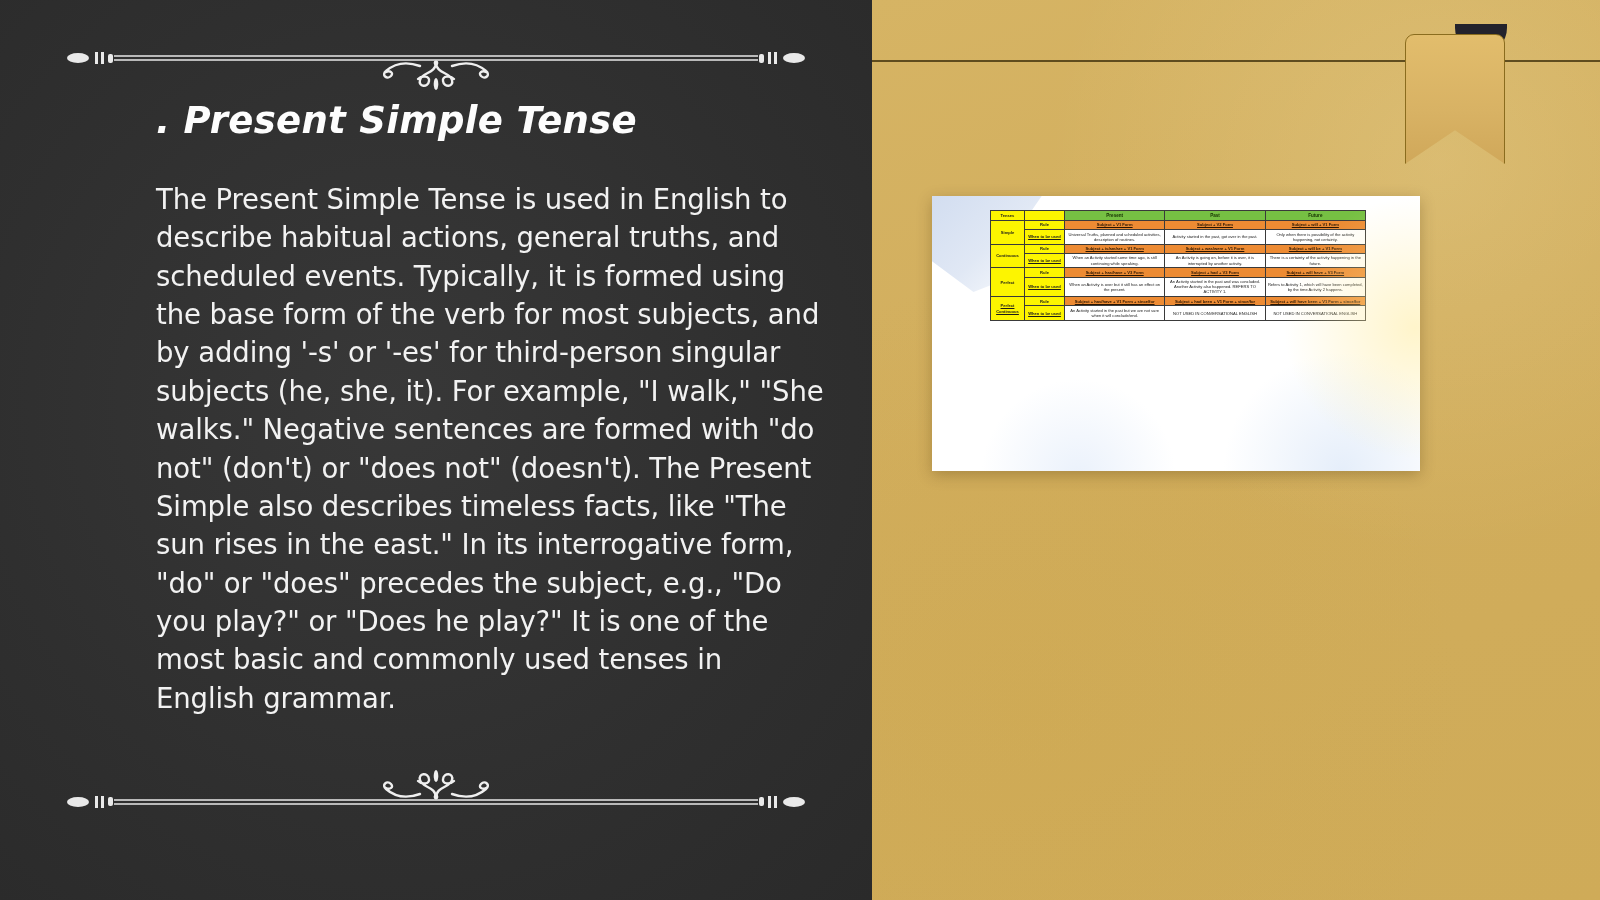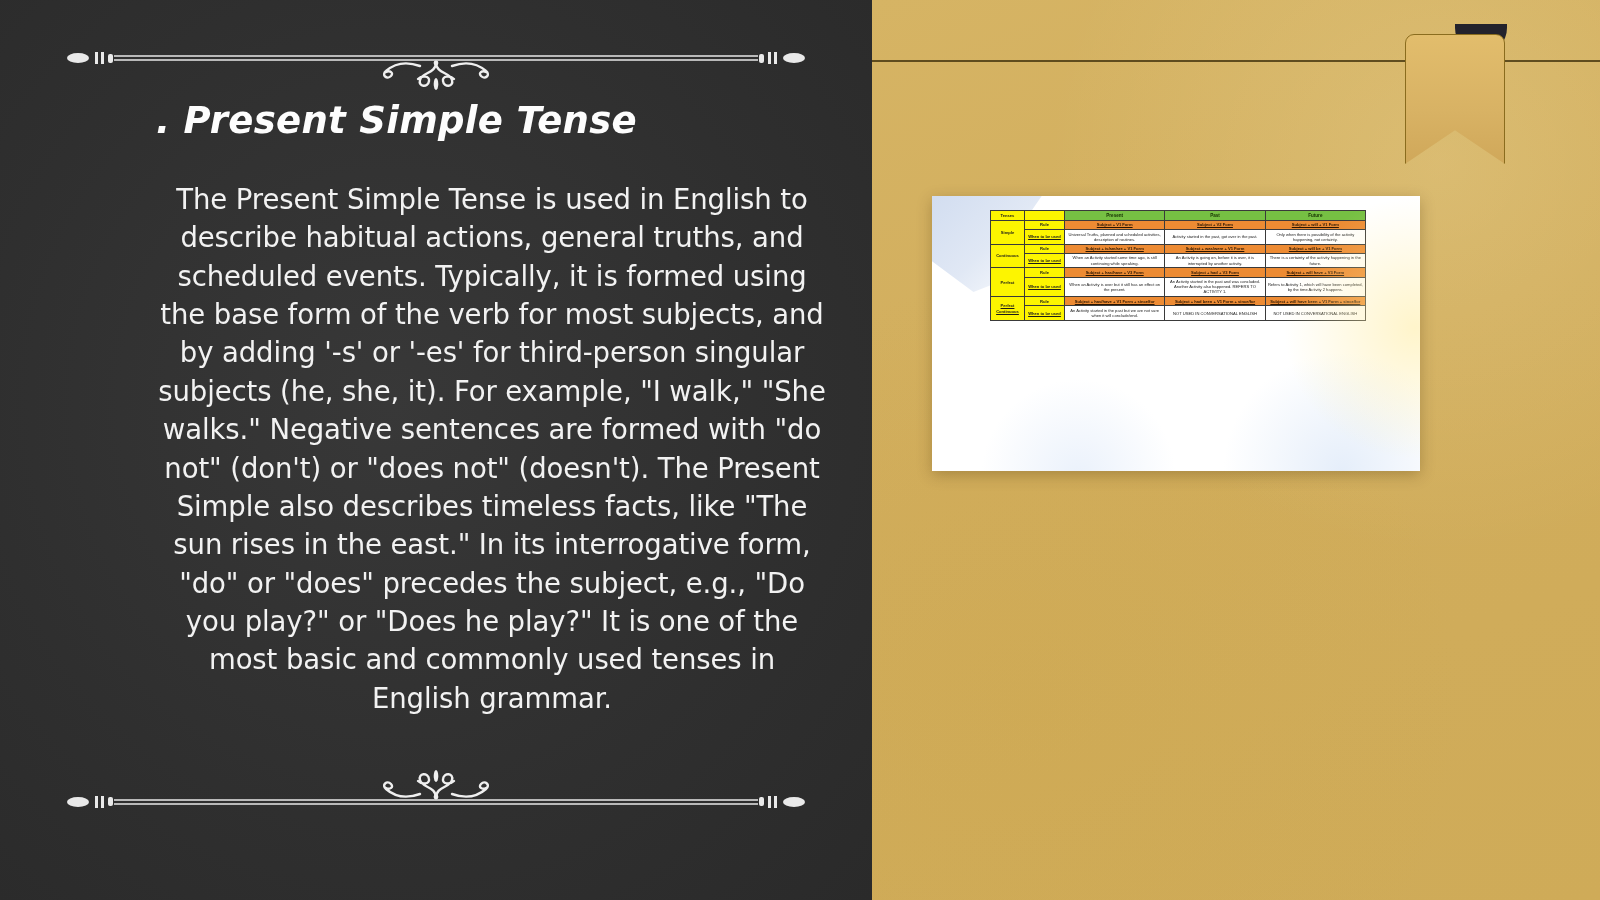--- a/index.html
+++ b/index.html
@@ -60,21 +60,21 @@
     position:absolute; left:156px; top:100px; width:680px;
     font-family:"DejaVu Sans", sans-serif;
     font-size:37px; font-weight:700; font-style:italic;
     color:#fdfdfd; letter-spacing:.3px; line-height:1.15;
   }
   .body-text {
     position:absolute; left:156px; top:180px; width:672px;
     font-family:"DejaVu Sans", sans-serif;
     font-size:27.5px; font-weight:400; color:#f2f2f2;
     line-height:1.395; letter-spacing:-.1px;
-    text-align:center;
+    text-align:left;
   }
 
   
   .card {
     position:absolute; left:932px; top:196px; width:488px; height:275px;
     background:#ffffff;
     box-shadow:0 4px 14px rgba(60,40,5,.28);
     overflow:hidden;
   }
   .card::before{ 

